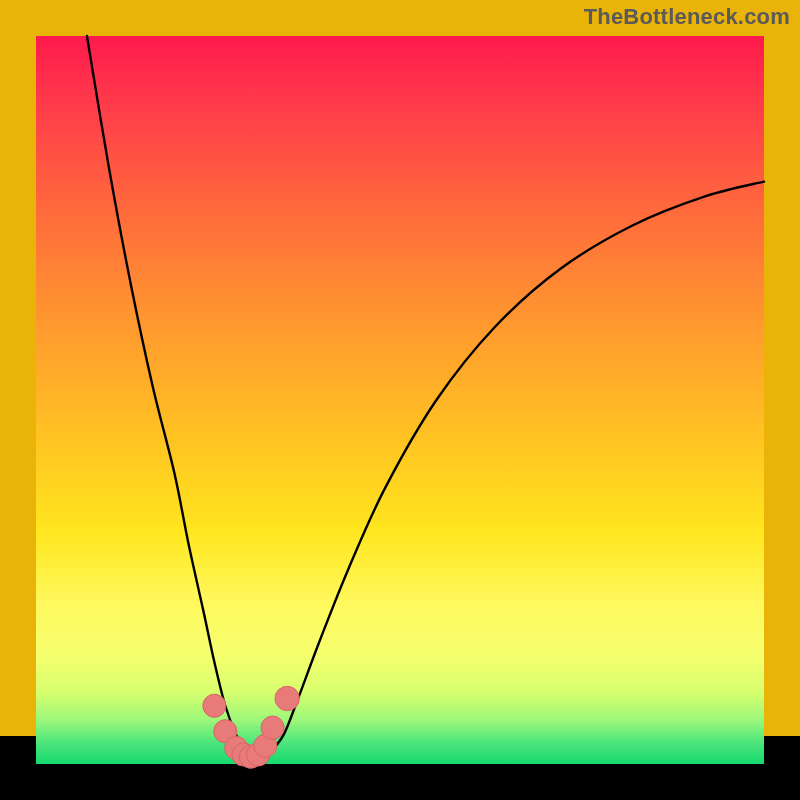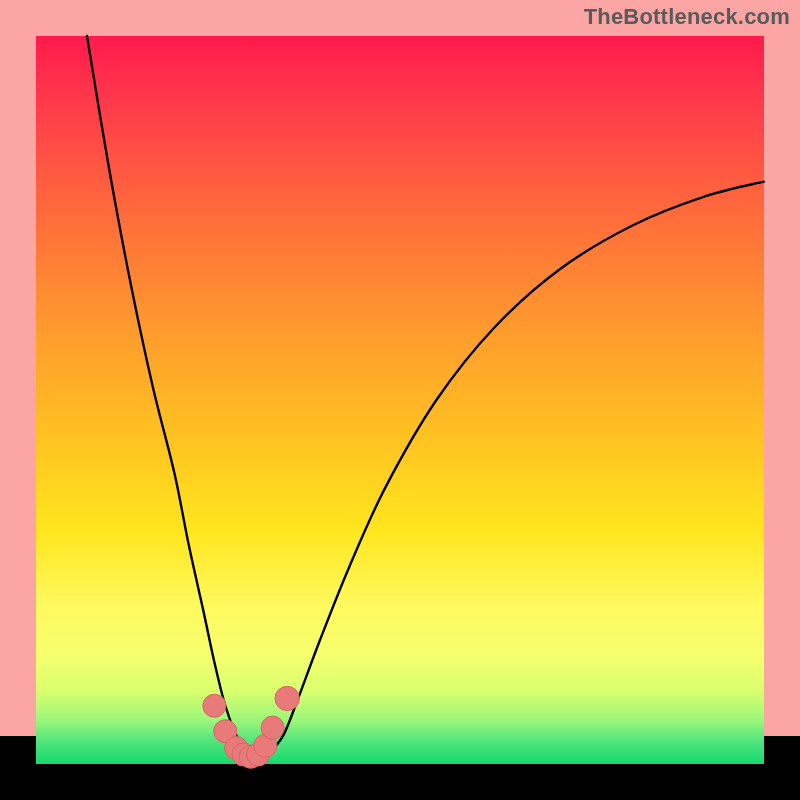--- a/index.html
+++ b/index.html
@@ -9,21 +9,21 @@
     height: 800px;
     background: #000;
     overflow: hidden;
   }
   .frame {
     position: absolute;
     left: 0;
     top: 0;
     width: 800px;
     height: 736px;
-    background: #fca5a5;
+    background: #eab308;
   }
   .plot-area {
     position: absolute;
     left: 36px;
     top: 36px;
     width: 728px;
     height: 728px;
     
     background: linear-gradient(
       to bottom,

